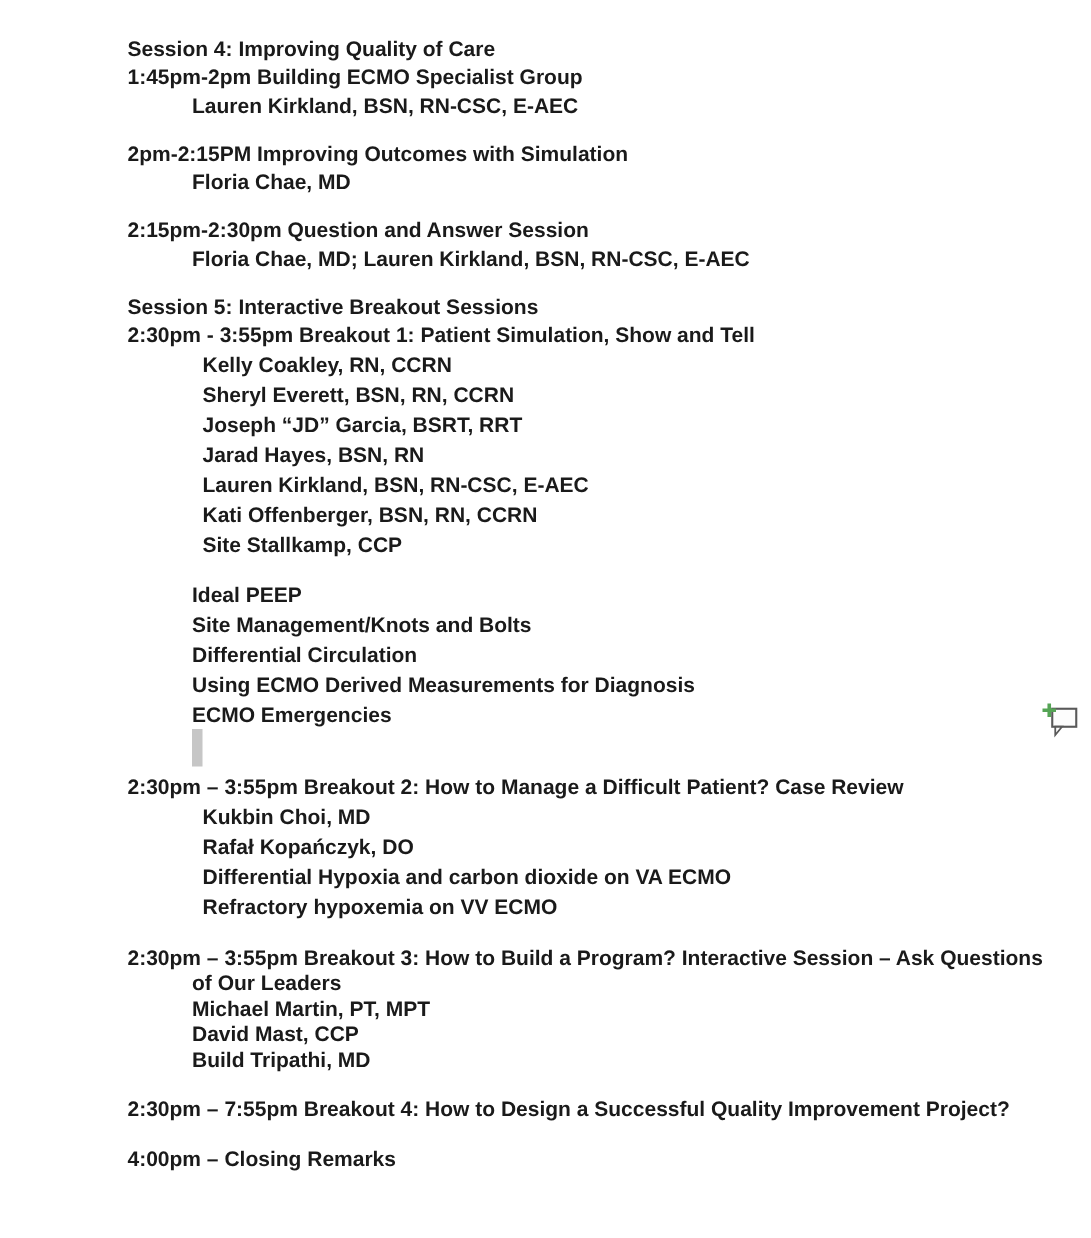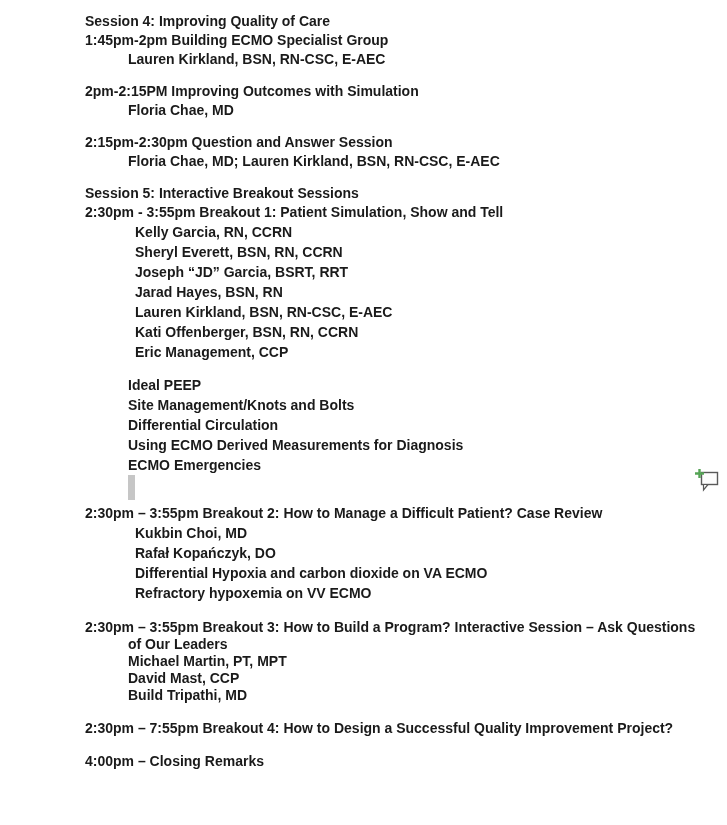--- a/index.html
+++ b/index.html
@@ -12,21 +12,21 @@
   }
   .page {
     position: relative;
     width: 727px;
     height: 825px;
     background: #ffffff;
     font-family: "Liberation Sans", "DejaVu Sans", sans-serif;
     color: #1a1a1a;
   }
   .doc {
-    padding-top: 12px;
+    padding-top: 23px;
   }
   .line {
     margin-left: 85px;
     font-size: 14px;
     white-space: pre;
     color: #1a1a1a;
     font-weight: bold;
   }
   .lh19 { height: 19px; line-height: 19px; }
   .lh20 { height: 20px; line-height: 20px; }
@@ -63,27 +63,27 @@
       <div class="line lh19 ind1">Lauren Kirkland, BSN, RN-CSC, E-AEC</div>
       <div class="line bl13"></div>
       <div class="line lh19">2pm-2:15PM Improving Outcomes with Simulation</div>
       <div class="line lh19 ind1">Floria Chae, MD</div>
       <div class="line bl13"></div>
       <div class="line lh19">2:15pm-2:30pm Question and Answer Session</div>
       <div class="line lh19 ind1">Floria Chae, MD; Lauren Kirkland, BSN, RN-CSC, E-AEC</div>
       <div class="line bl13"></div>
       <div class="line lh19 bold">Session 5: Interactive Breakout Sessions</div>
       <div class="line lh19">2:30pm - 3:55pm Breakout 1: Patient Simulation, Show and Tell</div>
-      <div class="line lh20 ind2">Kelly Garcia, RN, CCRN</div>
+      <div class="line lh20 ind2">Kelly Coakley, RN, CCRN</div>
       <div class="line lh20 ind2">Sheryl Everett, BSN, RN, CCRN</div>
       <div class="line lh20 ind2">Joseph “JD” Garcia, BSRT, RRT</div>
       <div class="line lh20 ind2">Jarad Hayes, BSN, RN</div>
       <div class="line lh20 ind2">Lauren Kirkland, BSN, RN-CSC, E-AEC</div>
       <div class="line lh20 ind2">Kati Offenberger, BSN, RN, CCRN</div>
-      <div class="line lh20 ind2">Eric Management, CCP</div>
+      <div class="line lh20 ind2">Site Stallkamp, CCP</div>
       <div class="line bl13"></div>
       <div class="line lh20 ind1">Ideal PEEP</div>
       <div class="line lh20 ind1">Site Management/Knots and Bolts</div>
       <div class="line lh20 ind1">Differential Circulation</div>
       <div class="line lh20 ind1">Using ECMO Derived Measurements for Diagnosis</div>
       <div class="line lh20 ind1">ECMO Emergencies</div>
       <div class="line sel-line ind1"><span class="sel-bar"></span></div>
       <div class="line lh20">2:30pm – 3:55pm Breakout 2: How to Manage a Difficult Patient? Case Review</div>
       <div class="line lh20 ind2">Kukbin Choi, MD</div>
       <div class="line lh20 ind2">Rafał Kopańczyk, DO</div>

